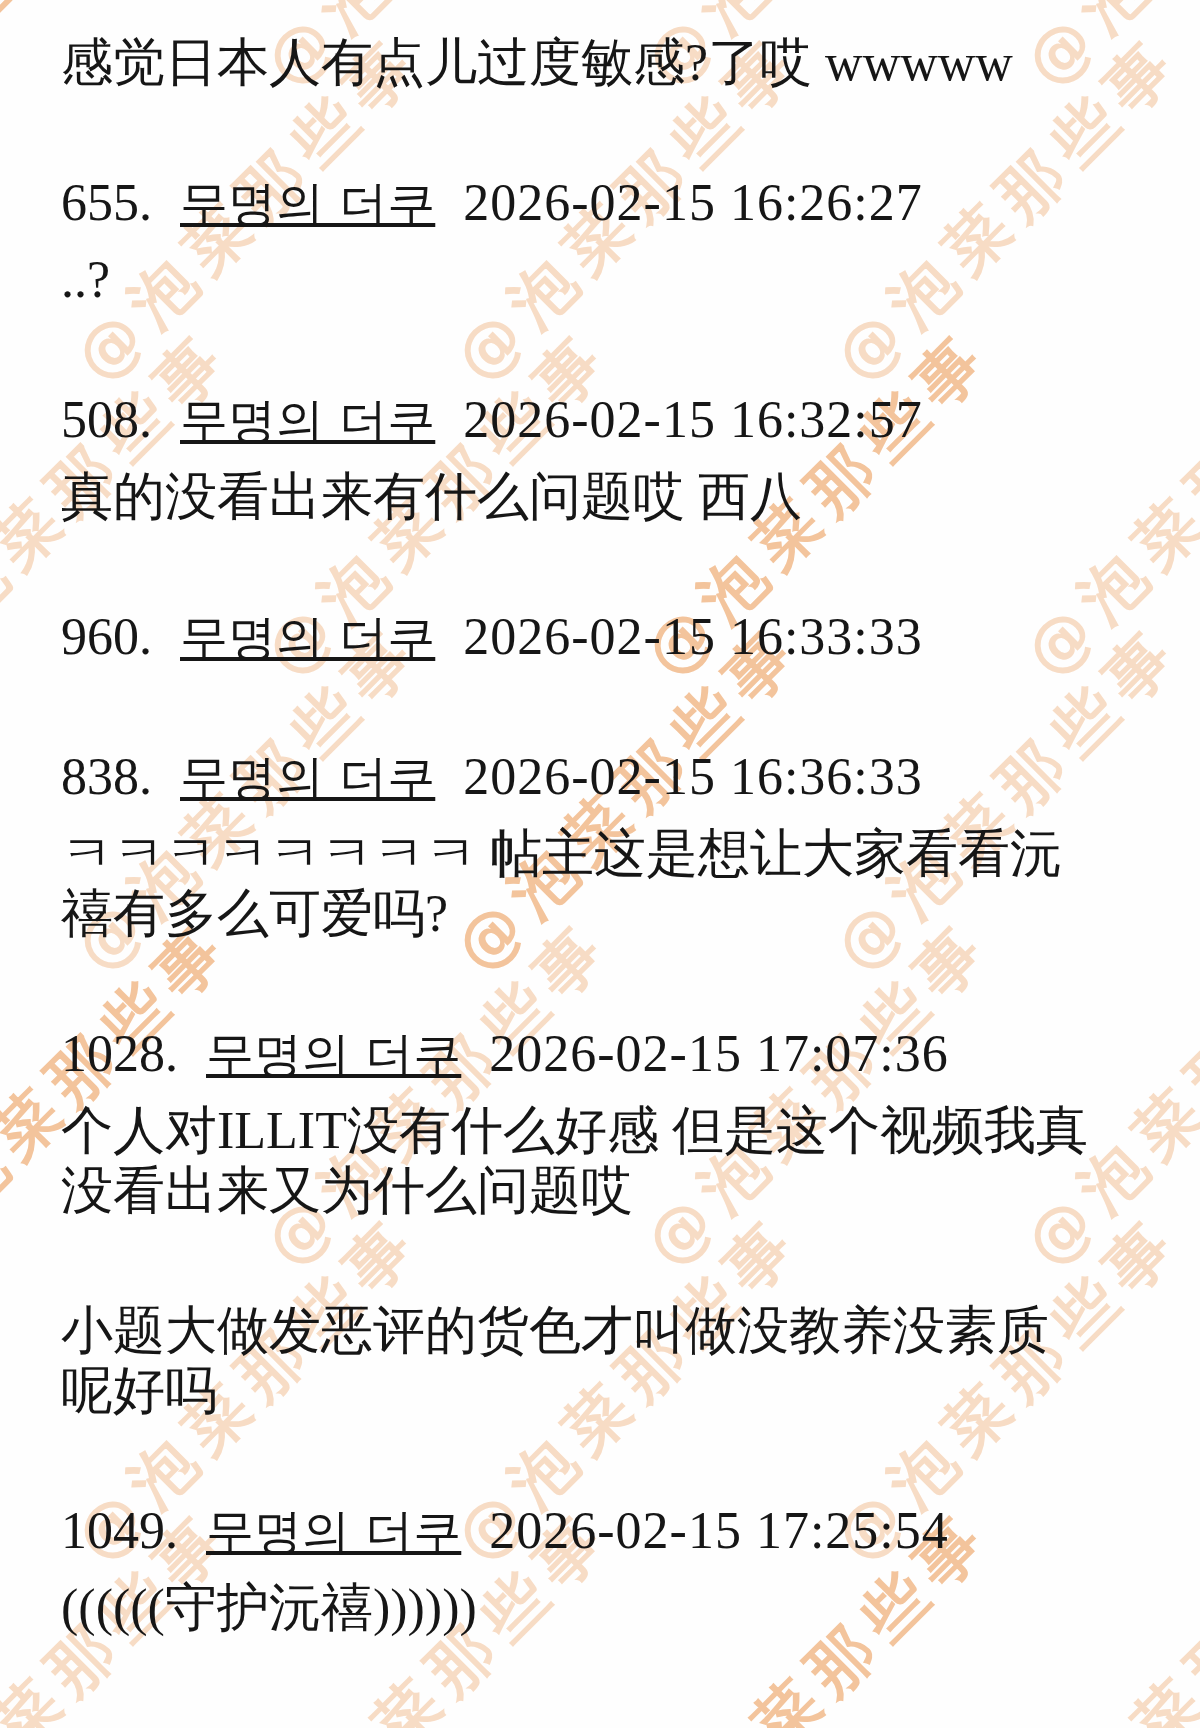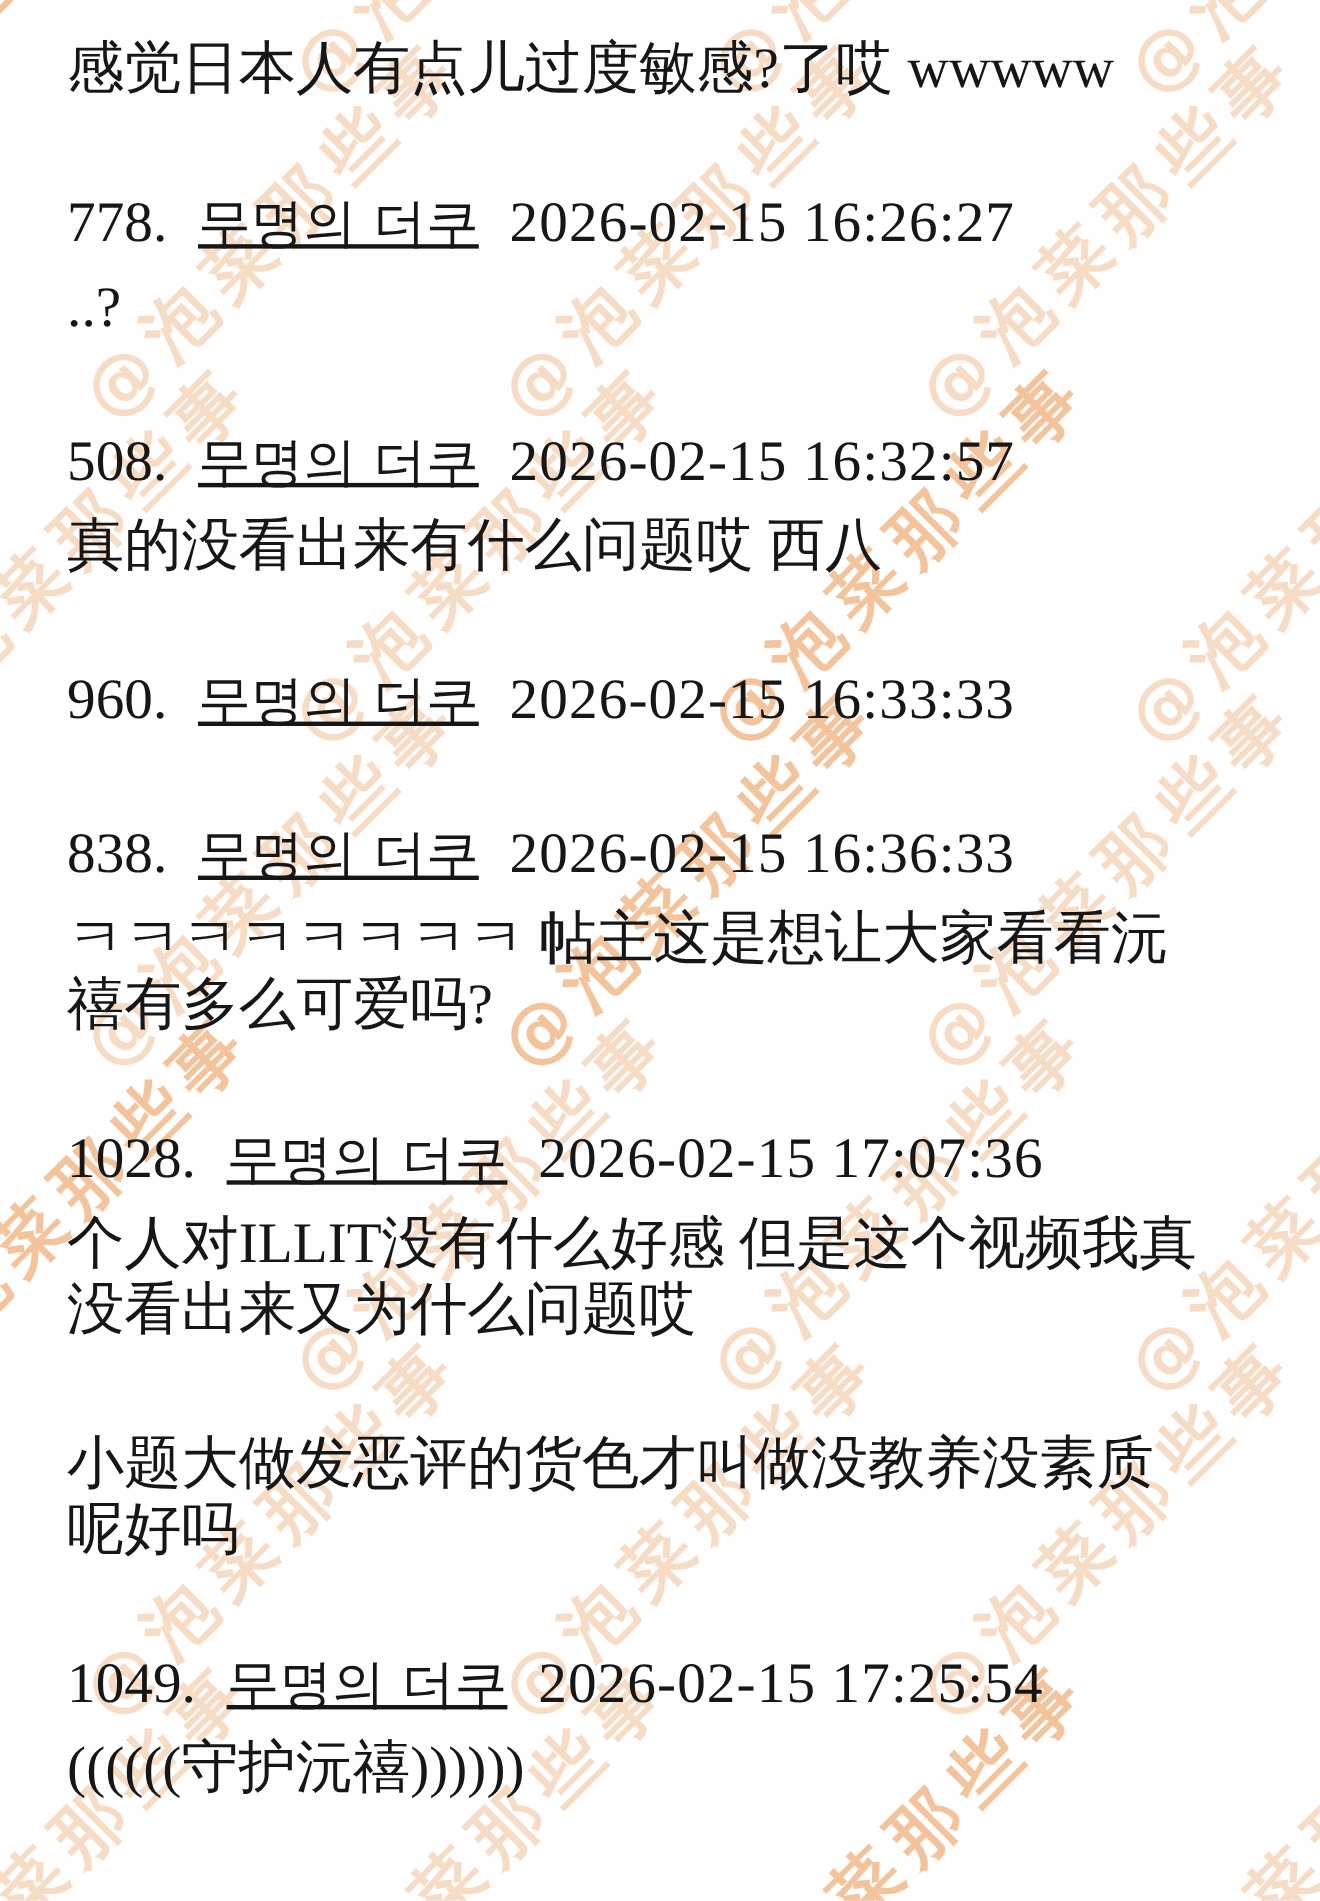--- a/index.html
+++ b/index.html
@@ -78,21 +78,21 @@
     <span class="wm" style="left: -170px; top: 1640px; color: rgb(239, 174, 119); opacity: 0.42;">@泡菜那些事</span>
     <span class="wm" style="left: 210px; top: 1640px; color: rgb(239, 174, 119); opacity: 0.42;">@泡菜那些事</span>
     <span class="wm" style="left: 590px; top: 1640px; color: rgb(239, 174, 119); opacity: 0.72;">@泡菜那些事</span>
     <span class="wm" style="left: 970px; top: 1640px; color: rgb(239, 174, 119); opacity: 0.42;">@泡菜那些事</span>
   </div>
 
 <main>
   <p class="title">感觉日本人有点儿过度敏感?了哎 wwwww</p>
   <section id="comments">
       <article class="comment">
-        <p class="c-head"><span class="h-number">778.</span><span class="h-author">무명의 더쿠</span><span class="h-datetime">2026-02-15 16:26:27</span></p>
+        <p class="c-head"><span class="h-number">655.</span><span class="h-author">무명의 더쿠</span><span class="h-datetime">2026-02-15 16:26:27</span></p>
         <p class="c-body">..?</p>
       </article>
       <article class="comment">
         <p class="c-head"><span class="h-number">508.</span><span class="h-author">무명의 더쿠</span><span class="h-datetime">2026-02-15 16:32:57</span></p>
         <p class="c-body">真的没看出来有什么问题哎 西八</p>
       </article>
       <article class="comment">
         <p class="c-head"><span class="h-number">960.</span><span class="h-author">무명의 더쿠</span><span class="h-datetime">2026-02-15 16:33:33</span></p>
       </article>
       <article class="comment">

